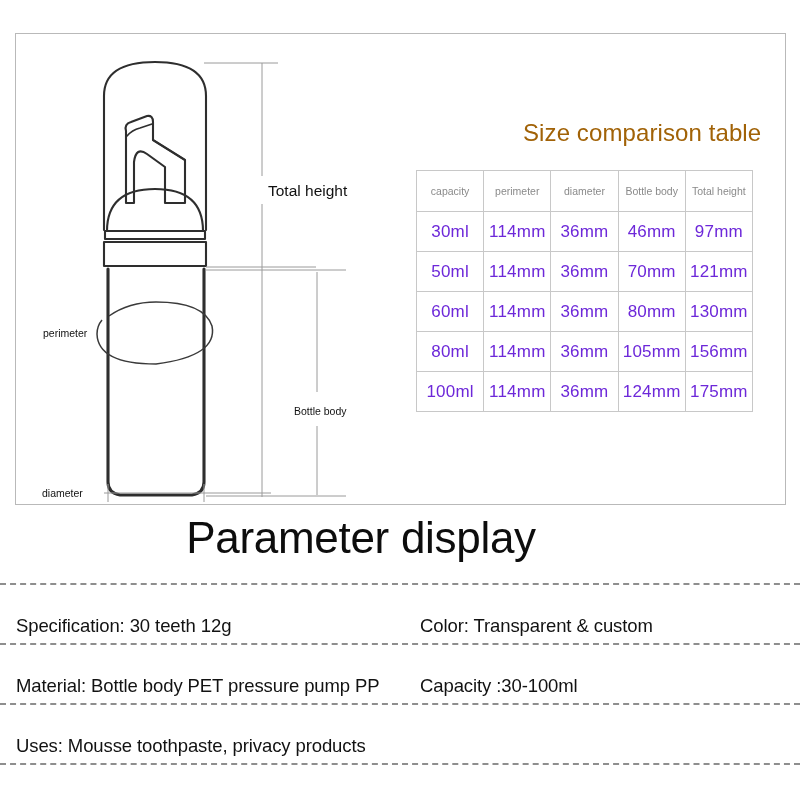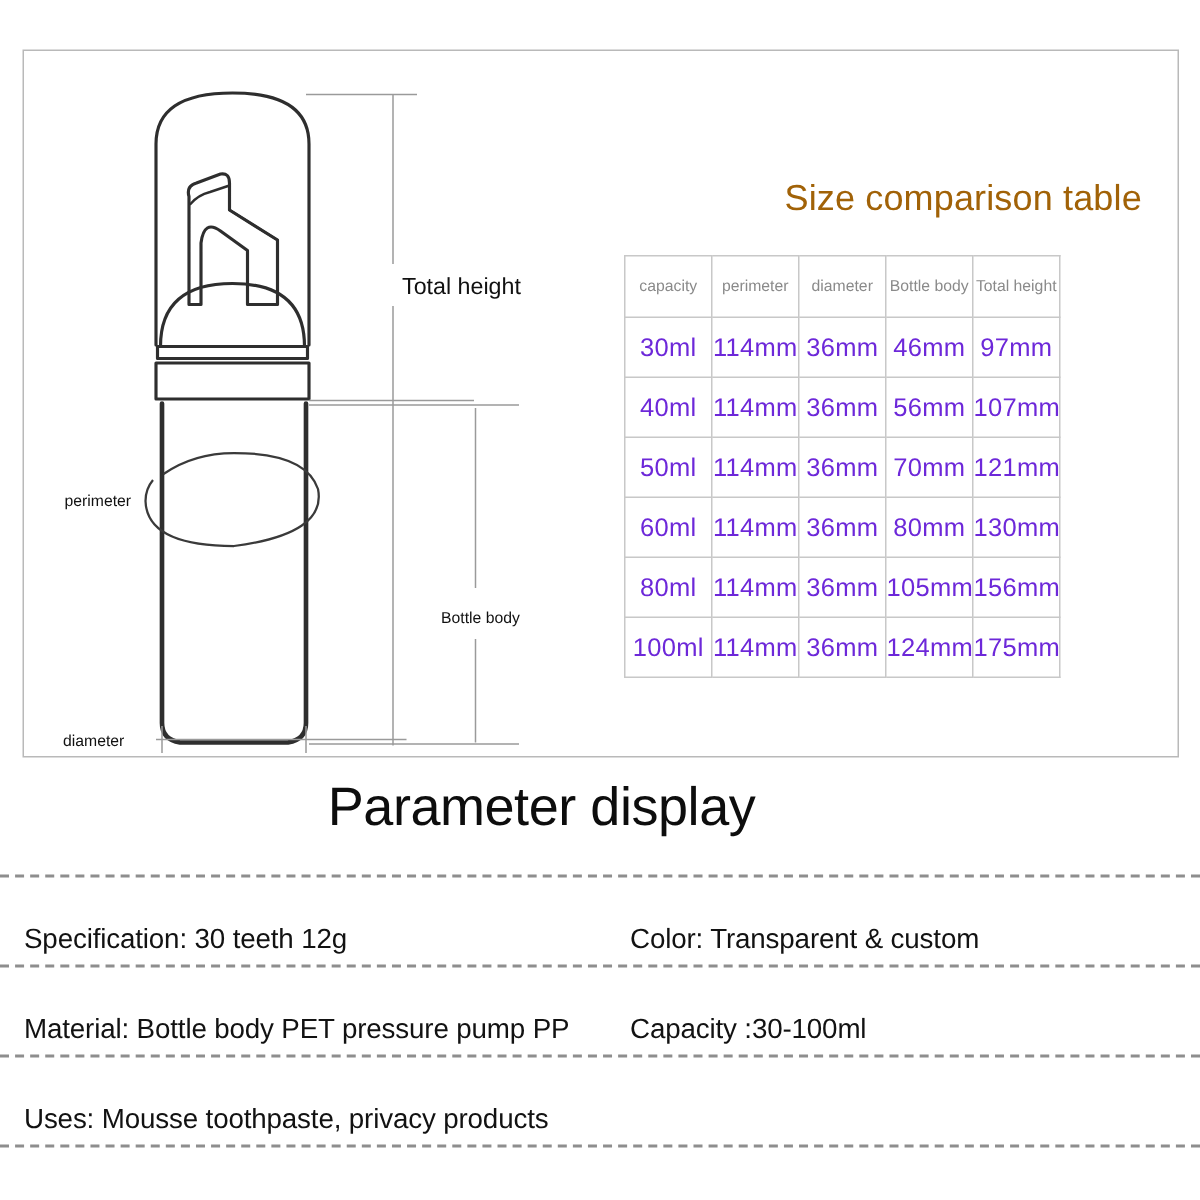--- a/index.html
+++ b/index.html
@@ -48,21 +48,21 @@
     color: #a16207;
     letter-spacing: 0.1px;
     white-space: nowrap;
     margin-left: 20px;
   }
 
   #size-table {
     position: absolute;
     left: 400px;
     top: 136px;
-    width: 291px;
+    width: 337px;
     border-collapse: collapse;
     table-layout: fixed;
   }
   #size-table td {
     border: 1px solid #c8c8c8;
     text-align: center;
     color: #7c7c7c;
     padding: 0;
   }
   #size-table thead td {
@@ -81,21 +81,21 @@
 
   
   #parameter-heading {
     position: absolute;
     left: 0;
     top: 506px;
     width: 800px;
     text-align: center;
     padding-right: 78px;
     box-sizing: border-box;
-    font-size: 36px;
+    font-size: 44px;
     font-weight: 400;
     color: #0d0d0d;
     letter-spacing: -0.3px;
     line-height: 64px;
   }
 
   
   #param-block {
     position: absolute;
     left: 0;
@@ -194,27 +194,20 @@
     </thead>
     <tbody>
       <tr>
         <td>30ml</td>
         <td>114mm</td>
         <td>36mm</td>
         <td>46mm</td>
         <td>97mm</td>
       </tr>
       <tr>
-        <td>40ml</td>
-        <td>114mm</td>
-        <td>36mm</td>
-        <td>56mm</td>
-        <td>107mm</td>
-      </tr>
-      <tr>
         <td>50ml</td>
         <td>114mm</td>
         <td>36mm</td>
         <td>70mm</td>
         <td>121mm</td>
       </tr>
       <tr>
         <td>60ml</td>
         <td>114mm</td>
         <td>36mm</td>

